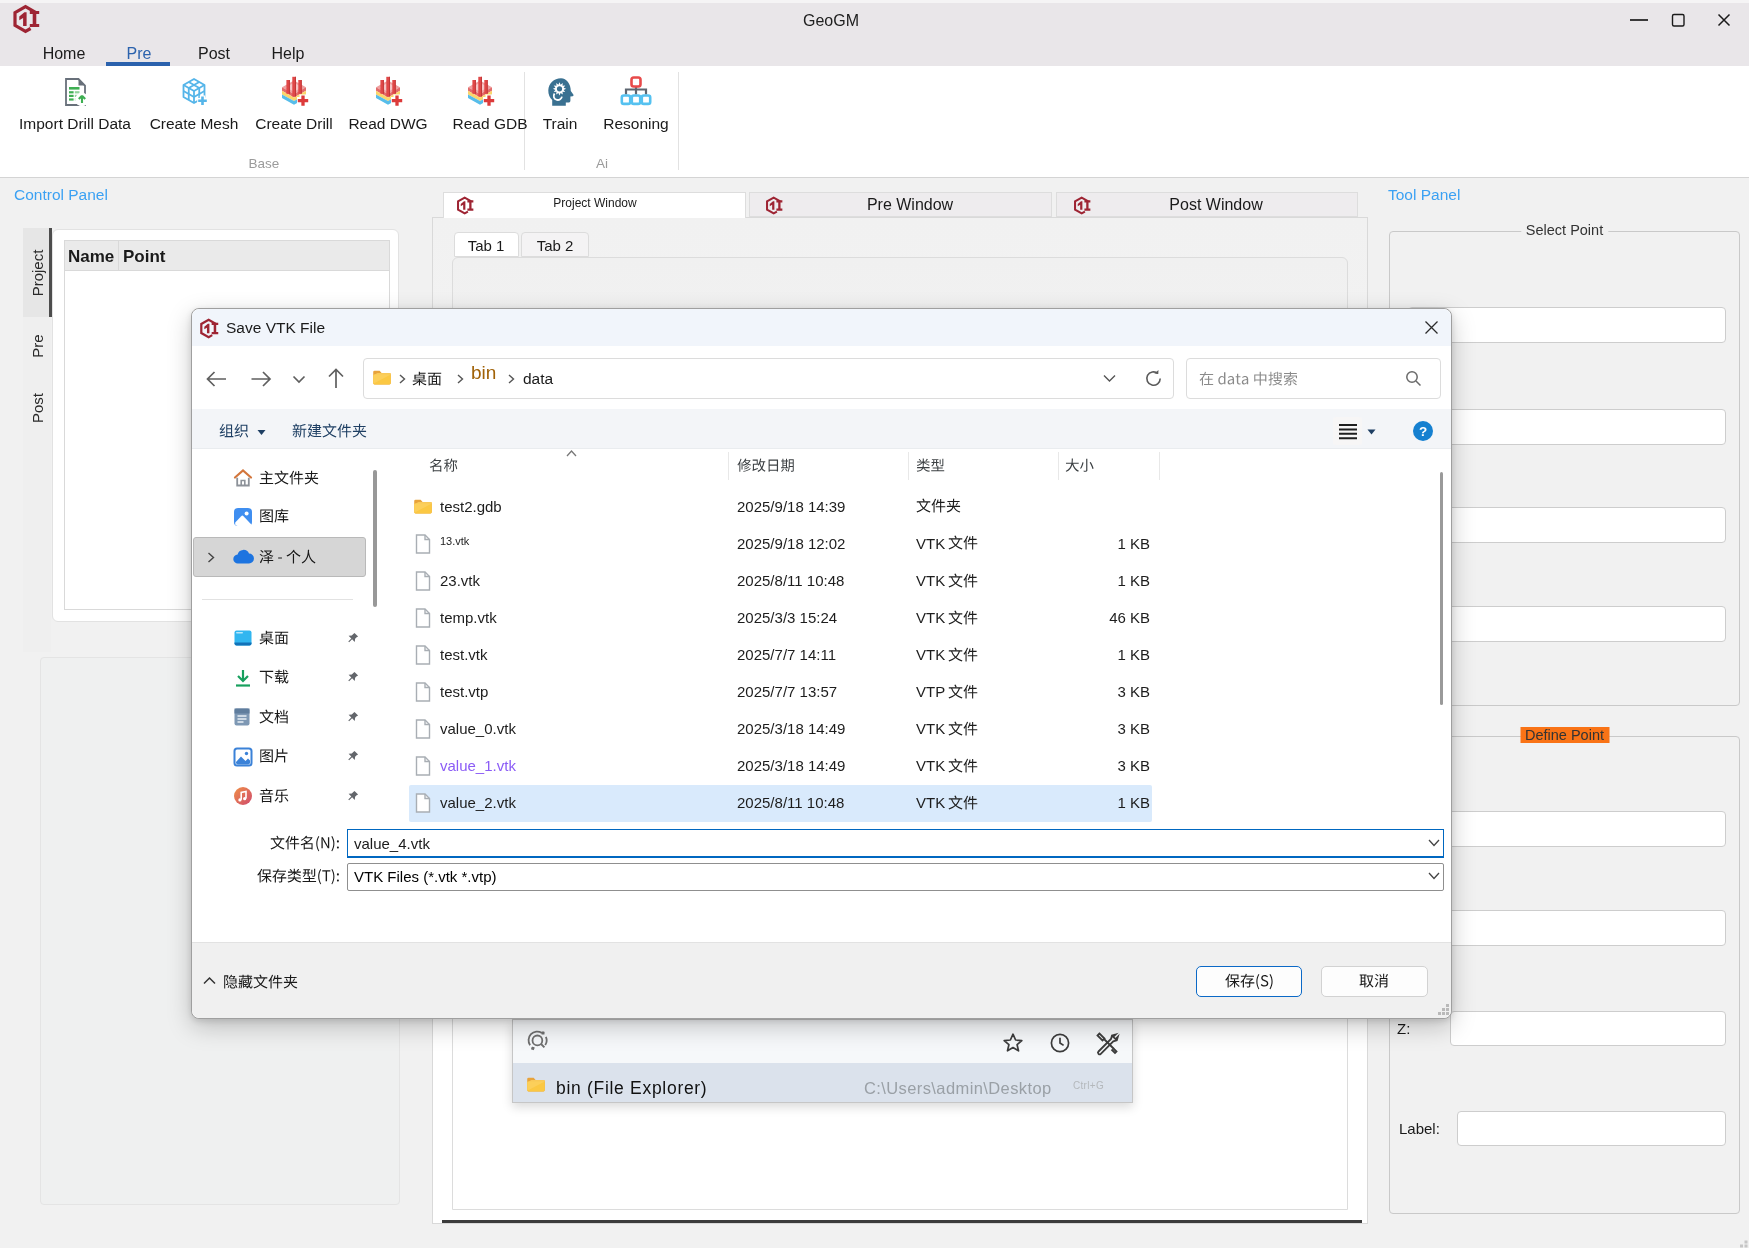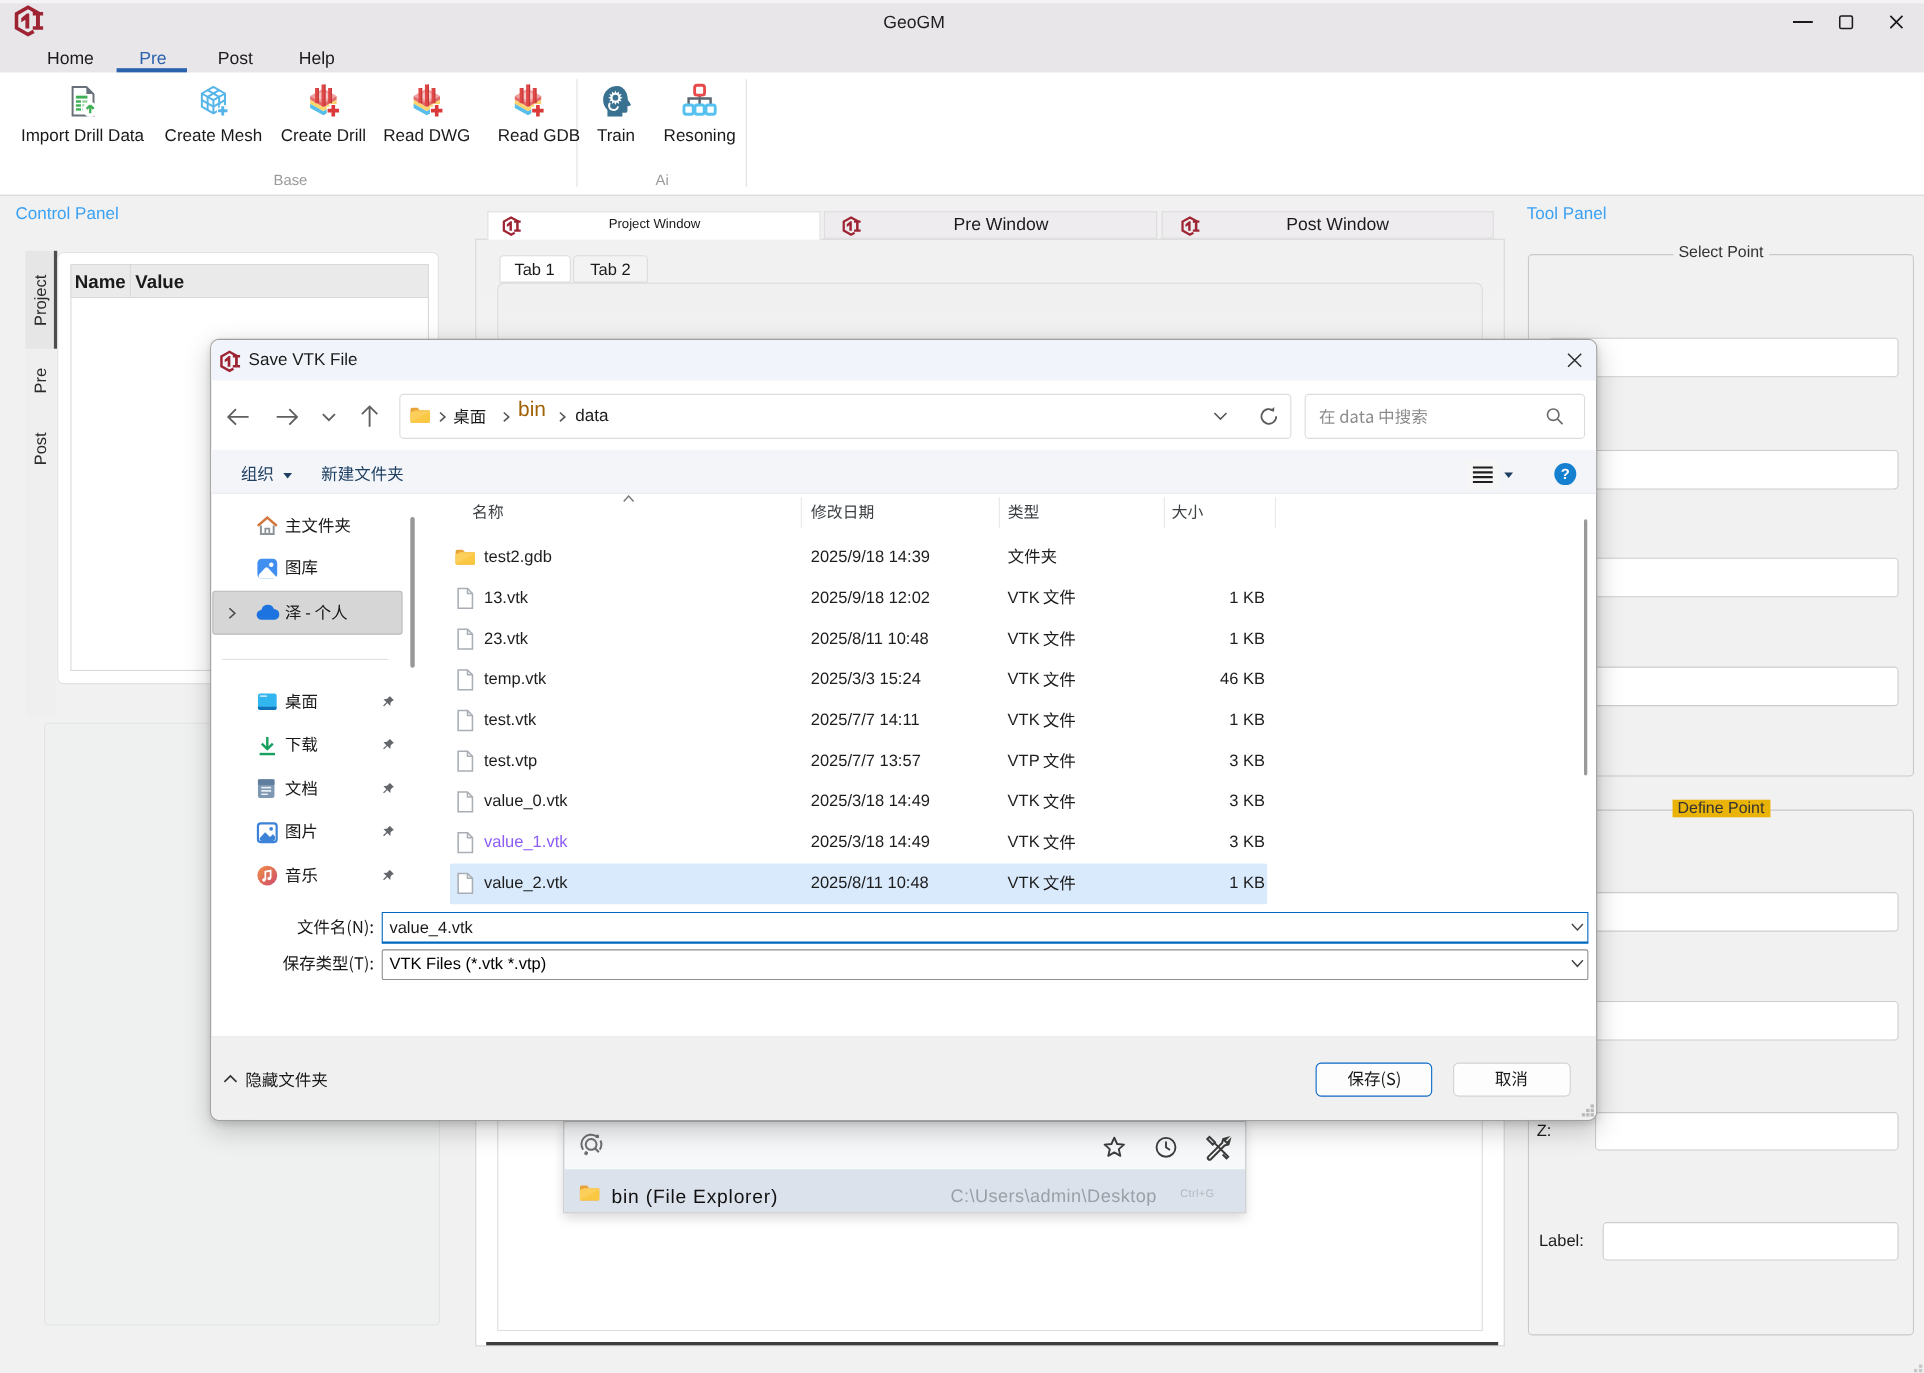--- a/index.html
+++ b/index.html
@@ -135,21 +135,21 @@
 <div class="ab" style="left:23px;top:228px;width:28px;height:424px;background:#efefef"></div>
 <div class="ab" style="left:23px;top:228px;width:26px;height:89px;background:#e6e6e6"></div>
 <div class="ab" style="left:48.5px;top:228px;width:3px;height:89px;background:#4d4d4d"></div>
 <div class="tx" style="left:37px;top:272.5px;transform:translate(-50%,-50%) rotate(-90deg);font-size:15px;color:#2a2a2a">Project</div>
 <div class="tx" style="left:37px;top:346px;transform:translate(-50%,-50%) rotate(-90deg);font-size:15px;color:#2a2a2a">Pre</div>
 <div class="tx" style="left:37px;top:408px;transform:translate(-50%,-50%) rotate(-90deg);font-size:15px;color:#2a2a2a">Post</div>
 <div class="ab" style="left:52px;top:229px;width:347px;height:393px;background:#fff;border:1px solid #e2e2e2;border-radius:6px"></div>
 <div class="ab" style="left:64px;top:240px;width:326px;height:31px;background:#eaeaea;border:1px solid #d9d9d9"></div>
 <div class="ab" style="left:118px;top:240px;width:1px;height:31px;background:#d9d9d9"></div>
 <div class="tx" style="left:68px;top:247px;font-size:17px;font-weight:bold;color:#1a1a1a">Name</div>
-<div class="tx" style="left:123px;top:247px;font-size:17px;font-weight:bold;color:#1a1a1a">Value</div>
+<div class="tx" style="left:123px;top:247px;font-size:17px;font-weight:bold;color:#1a1a1a">Point</div>
 <div class="ab" style="left:64px;top:271px;width:326px;height:339px;background:#fff;border:1px solid #d9d9d9;border-top:none"></div>
 <div class="ab" style="left:40px;top:657px;width:360px;height:548px;background:#eff0f0;border:1px solid #e4e4e4;border-radius:4px"></div>
 <div class="ab" style="left:432px;top:217px;width:936px;height:1007px;background:linear-gradient(180deg,#f1f1f1 0%,#f5f5f5 40%,#ffffff 72%);border:1px solid #d9d9d9"></div>
 <div class="ab" style="left:749px;top:192px;width:303px;height:25px;background:#eeecee;border:1px solid #dddddd"></div>
 <div class="ab" style="left:1056px;top:192px;width:302px;height:25px;background:#eeecee;border:1px solid #dddddd"></div>
 <div class="ab" style="left:443px;top:192px;width:303px;height:26px;background:#fff;border:1px solid #dddddd;border-bottom:none"></div>
 <svg class="ab" style="left:456px;top:196px" width="18" height="19" viewBox="0 0 28 30">
 <path d="M24 8.6 L13.5 2.6 L3 8.6 V21.4 L13.5 27.4 L18.6 24.5" fill="none" stroke="#9e2433" stroke-width="3.2"></path>
 <path d="M17.8 6.9 H27.2 V10.1 H24.3 V19.9 H27.2 V23.1 H17.8 V19.9 H20.7 V10.1 H17.8 Z" fill="#9e2433"></path>
 <path d="M14.6 8.2 V21.9 H11.1 V14.0 L7.3 16.2 V12.5 L12.4 8.2 Z" fill="#9e2433"></path>
@@ -174,21 +174,21 @@
 <div class="ab" style="left:452px;top:257px;width:896px;height:953px;border:1px solid #dcdcdc;border-radius:6px 6px 0 0;background:linear-gradient(180deg,#f0f0f0 0%,#f6f6f6 35%,#ffffff 70%)"></div>
 <div class="ab" style="left:442px;top:1220px;width:920px;height:2.5px;background:#3c3c3c"></div>
 <div class="tx" style="left:1388px;top:186px;font-size:15.5px;color:#3ba1f3">Tool Panel</div>
 <div class="ab" style="left:1389px;top:231px;width:351px;height:475px;border:1px solid #c9c9c9;border-radius:4px"></div>
 <div class="tx" style="left:1564.5px;top:222px;transform:translateX(-50%);font-size:14.5px;color:#333;background:#f1f1f1;padding:0 5px">Select Point</div>
 <div class="ab" style="left:1408px;top:307px;width:318px;height:36px;background:#fff;border:1px solid #cdcdcd;border-radius:4px"></div>
 <div class="ab" style="left:1408px;top:409px;width:318px;height:36px;background:#fff;border:1px solid #cdcdcd;border-radius:4px"></div>
 <div class="ab" style="left:1408px;top:507px;width:318px;height:36px;background:#fff;border:1px solid #cdcdcd;border-radius:4px"></div>
 <div class="ab" style="left:1408px;top:606px;width:318px;height:36px;background:#fff;border:1px solid #cdcdcd;border-radius:4px"></div>
 <div class="ab" style="left:1389px;top:736px;width:351px;height:478px;border:1px solid #c9c9c9;border-radius:4px"></div>
-<div class="tx" style="left:1564.5px;top:727px;transform:translateX(-50%);font-size:14.5px;color:#333;background:#eab308;padding:0 5px">Define Point</div>
+<div class="tx" style="left:1564.5px;top:727px;transform:translateX(-50%);font-size:14.5px;color:#333;background:#f97316;padding:0 5px">Define Point</div>
 <div class="ab" style="left:1430px;top:811px;width:296px;height:36px;background:#fff;border:1px solid #cdcdcd;border-radius:4px"></div>
 <div class="ab" style="left:1430px;top:910px;width:296px;height:36px;background:#fff;border:1px solid #cdcdcd;border-radius:4px"></div>
 <div class="ab" style="left:1450px;top:1011px;width:276px;height:35px;background:#fff;border:1px solid #cdcdcd;border-radius:4px"></div>
 <div class="ab" style="left:1457px;top:1111px;width:269px;height:35px;background:#fff;border:1px solid #cdcdcd;border-radius:4px"></div>
 <div class="tx" style="left:1397px;top:1020px;font-size:15px;color:#1a1a1a">Z:</div>
 <div class="tx" style="left:1399px;top:1120px;font-size:15px;color:#1a1a1a">Label:</div>
 <div class="ab" style="left:512px;top:1019px;width:621px;height:84px;background:#f6f8fa;border:1px solid #c6c6c6;box-shadow:0 4px 10px rgba(0,0,0,.15)"></div>
 <div class="ab" style="left:513px;top:1063px;width:619px;height:39px;background:#dbe2ec"></div>
 <svg class="ab" style="left:526px;top:1029px" width="24" height="24" viewBox="0 0 24 24">
 <g fill="none" stroke="#6f6f6f" stroke-width="1.8">
@@ -325,21 +325,21 @@
 </svg>
 <div class="tx" style="left:440px;top:497.7px;font-size:15px;color:#1d1d1d">test2.gdb</div>
 <div class="tx" style="left:737px;top:497.7px;font-size:15px;color:#1d1d1d">2025/9/18 14:39</div>
 <svg class="ab " style="left:916.0px;top:498.4px" width="45" height="19" viewBox="0 0 45.0 18.8">
     <path d="M6.3,0.9C6.8,1.6 7.3,2.6 7.5,3.2L8.7,2.8C8.5,2.2 8.0,1.2 7.5,0.5ZM0.8,3.2L0.8,4.3L3.1,4.3C4.0,6.6 5.2,8.6 6.7,10.2C5.1,11.6 3.0,12.6 0.5,13.3C0.8,13.6 1.1,14.1 1.2,14.4C3.8,13.6 5.8,12.5 7.5,11.0C9.2,12.5 11.3,13.6 13.7,14.3C13.9,14.0 14.2,13.5 14.5,13.3C12.1,12.7 10.1,11.6 8.4,10.2C9.9,8.6 11.1,6.7 11.9,4.3L14.3,4.3L14.3,3.2ZM7.6,9.4C6.1,8.0 5.0,6.3 4.3,4.3L10.7,4.3C9.9,6.4 8.9,8.0 7.6,9.4ZM19.8,8.1L19.8,9.2L24.1,9.2L24.1,14.4L25.2,14.4L25.2,9.2L29.3,9.2L29.3,8.1L25.2,8.1L25.2,4.8L28.6,4.8L28.6,3.7L25.2,3.7L25.2,0.8L24.1,0.8L24.1,3.7L22.1,3.7C22.2,3.0 22.4,2.3 22.6,1.6L21.5,1.3C21.1,3.3 20.5,5.2 19.6,6.5C19.9,6.6 20.4,6.9 20.6,7.1C21.0,6.4 21.4,5.6 21.7,4.8L24.1,4.8L24.1,8.1ZM19.0,0.7C18.2,2.9 16.9,5.2 15.5,6.6C15.7,6.9 16.0,7.5 16.1,7.8C16.6,7.2 17.1,6.6 17.5,6.0L17.5,14.4L18.6,14.4L18.6,4.2C19.2,3.2 19.7,2.1 20.1,1.0ZM32.7,4.6C33.2,5.5 33.7,6.7 33.9,7.5L35.0,7.2C34.8,6.4 34.2,5.2 33.7,4.3ZM41.1,4.3C40.7,5.2 40.0,6.4 39.4,7.2L40.3,7.5C40.9,6.8 41.6,5.6 42.2,4.6ZM37.0,0.6L37.0,2.8L31.4,2.8L31.4,3.9L36.9,3.9C36.9,5.4 36.8,6.6 36.6,7.7L30.9,7.7L30.9,8.8L36.3,8.8C35.6,11.0 34.0,12.5 30.7,13.4C30.9,13.7 31.3,14.1 31.4,14.4C35.0,13.3 36.7,11.6 37.5,9.1C38.6,11.7 40.6,13.5 43.6,14.3C43.7,14.0 44.1,13.6 44.3,13.3C41.5,12.7 39.6,11.1 38.5,8.8L44.1,8.8L44.1,7.7L37.8,7.7C38.0,6.6 38.1,5.3 38.1,3.9L43.6,3.9L43.6,2.8L38.1,2.8L38.2,0.6Z" fill="#1d1d1d"></path>
   </svg>
 <svg class="ab" style="left:415px;top:533.775px" width="16" height="20" viewBox="0 0 16 20">
 <path d="M1.5 1 H10 L14.5 5.5 V19 H1.5 Z" fill="#fff" stroke="#a9aeb4" stroke-width="1.4"></path>
 <path d="M10 1 V5.5 H14.5" fill="none" stroke="#a9aeb4" stroke-width="1.4"></path>
 </svg>
-<div class="tx" style="left:440px;top:534.8px;font-size:15px;color:#1d1d1d">13.vtk</div>
+<div class="tx" style="left:440px;top:534.8px;font-size:11px;color:#1d1d1d">13.vtk</div>
 <div class="tx" style="left:737px;top:534.8px;font-size:15px;color:#1d1d1d">2025/9/18 12:02</div>
 <div class="tx" style="left:916px;top:534.8px;font-size:15px;color:#1d1d1d">VTK </div>
 <svg class="ab " style="left:948.0px;top:535.4px" width="30" height="19" viewBox="0 0 30.0 18.8">
     <path d="M6.3,0.9C6.8,1.6 7.3,2.6 7.5,3.2L8.7,2.8C8.5,2.2 8.0,1.2 7.5,0.5ZM0.8,3.2L0.8,4.3L3.1,4.3C4.0,6.6 5.2,8.6 6.7,10.2C5.1,11.6 3.0,12.6 0.5,13.3C0.8,13.6 1.1,14.1 1.2,14.4C3.8,13.6 5.8,12.5 7.5,11.0C9.2,12.5 11.3,13.6 13.7,14.3C13.9,14.0 14.2,13.5 14.5,13.3C12.1,12.7 10.1,11.6 8.4,10.2C9.9,8.6 11.1,6.7 11.9,4.3L14.3,4.3L14.3,3.2ZM7.6,9.4C6.1,8.0 5.0,6.3 4.3,4.3L10.7,4.3C9.9,6.4 8.9,8.0 7.6,9.4ZM19.8,8.1L19.8,9.2L24.1,9.2L24.1,14.4L25.2,14.4L25.2,9.2L29.3,9.2L29.3,8.1L25.2,8.1L25.2,4.8L28.6,4.8L28.6,3.7L25.2,3.7L25.2,0.8L24.1,0.8L24.1,3.7L22.1,3.7C22.2,3.0 22.4,2.3 22.6,1.6L21.5,1.3C21.1,3.3 20.5,5.2 19.6,6.5C19.9,6.6 20.4,6.9 20.6,7.1C21.0,6.4 21.4,5.6 21.7,4.8L24.1,4.8L24.1,8.1ZM19.0,0.7C18.2,2.9 16.9,5.2 15.5,6.6C15.7,6.9 16.0,7.5 16.1,7.8C16.6,7.2 17.1,6.6 17.5,6.0L17.5,14.4L18.6,14.4L18.6,4.2C19.2,3.2 19.7,2.1 20.1,1.0Z" fill="#1d1d1d"></path>
   </svg>
 <div class="tx" style="left:1150px;top:534.8px;font-size:15px;color:#1d1d1d;transform:translateX(-100%)">1 KB</div>
 <svg class="ab" style="left:415px;top:570.8249999999999px" width="16" height="20" viewBox="0 0 16 20">
 <path d="M1.5 1 H10 L14.5 5.5 V19 H1.5 Z" fill="#fff" stroke="#a9aeb4" stroke-width="1.4"></path>
 <path d="M10 1 V5.5 H14.5" fill="none" stroke="#a9aeb4" stroke-width="1.4"></path>
 </svg>

